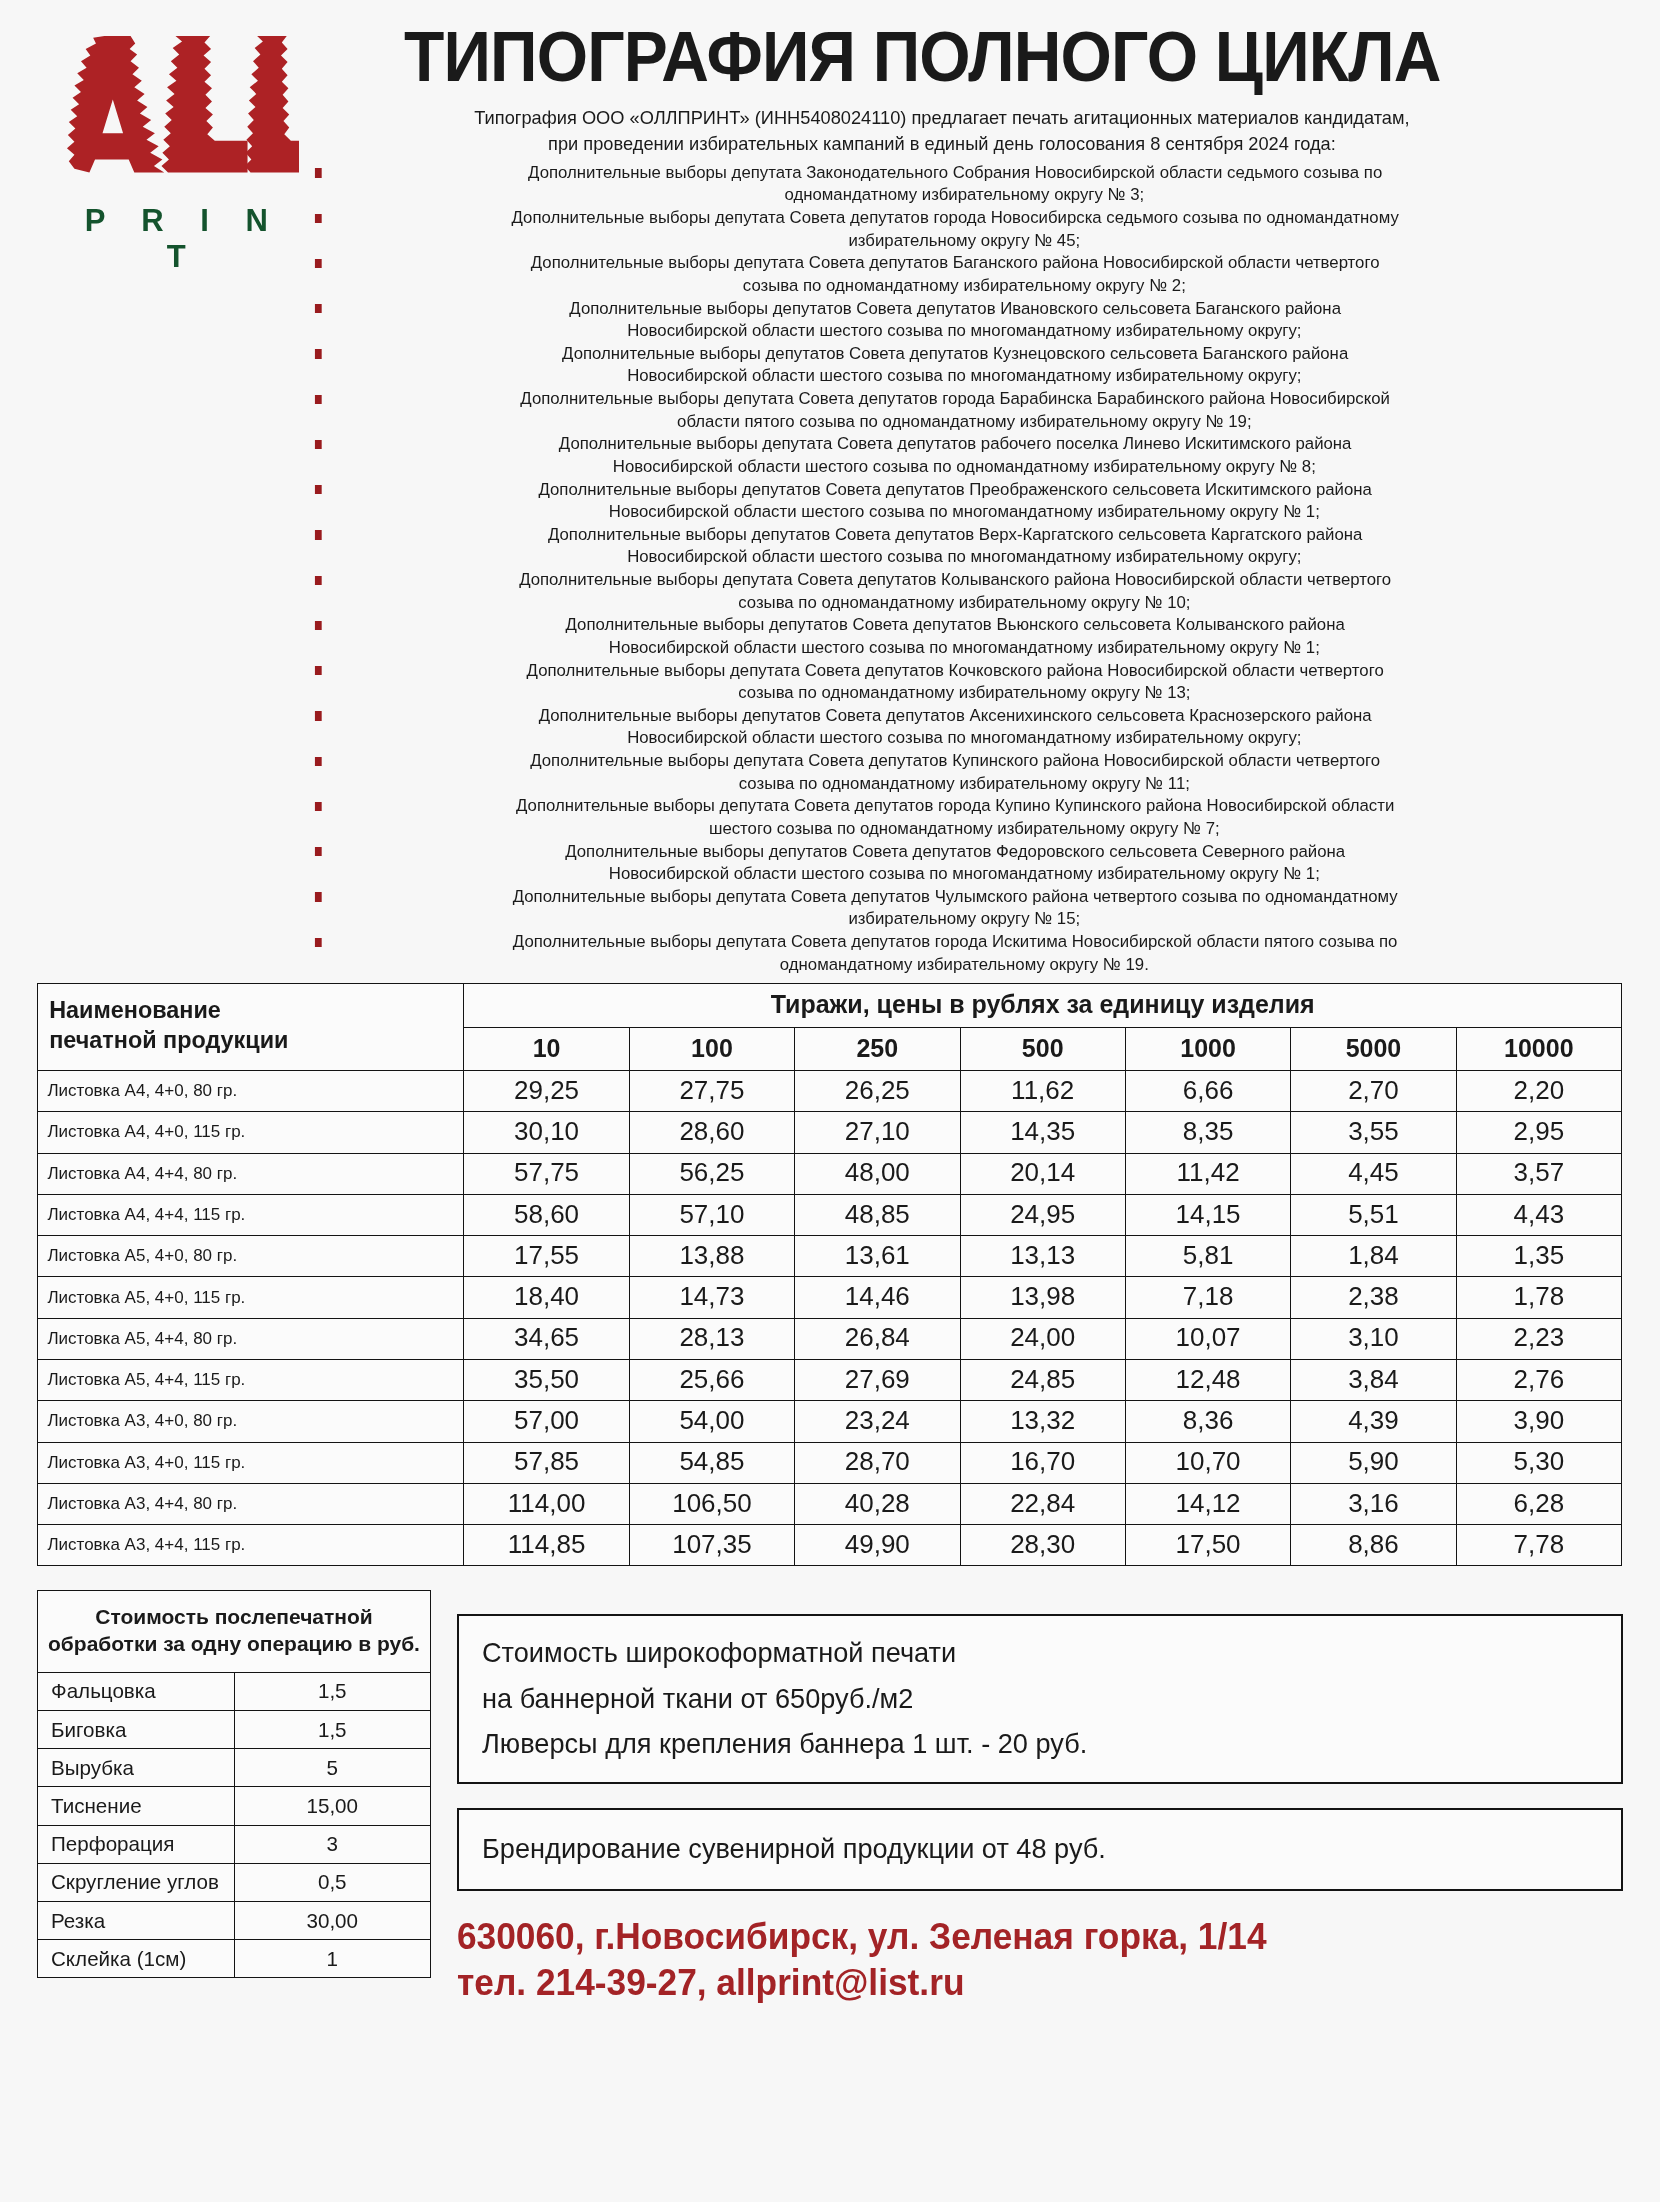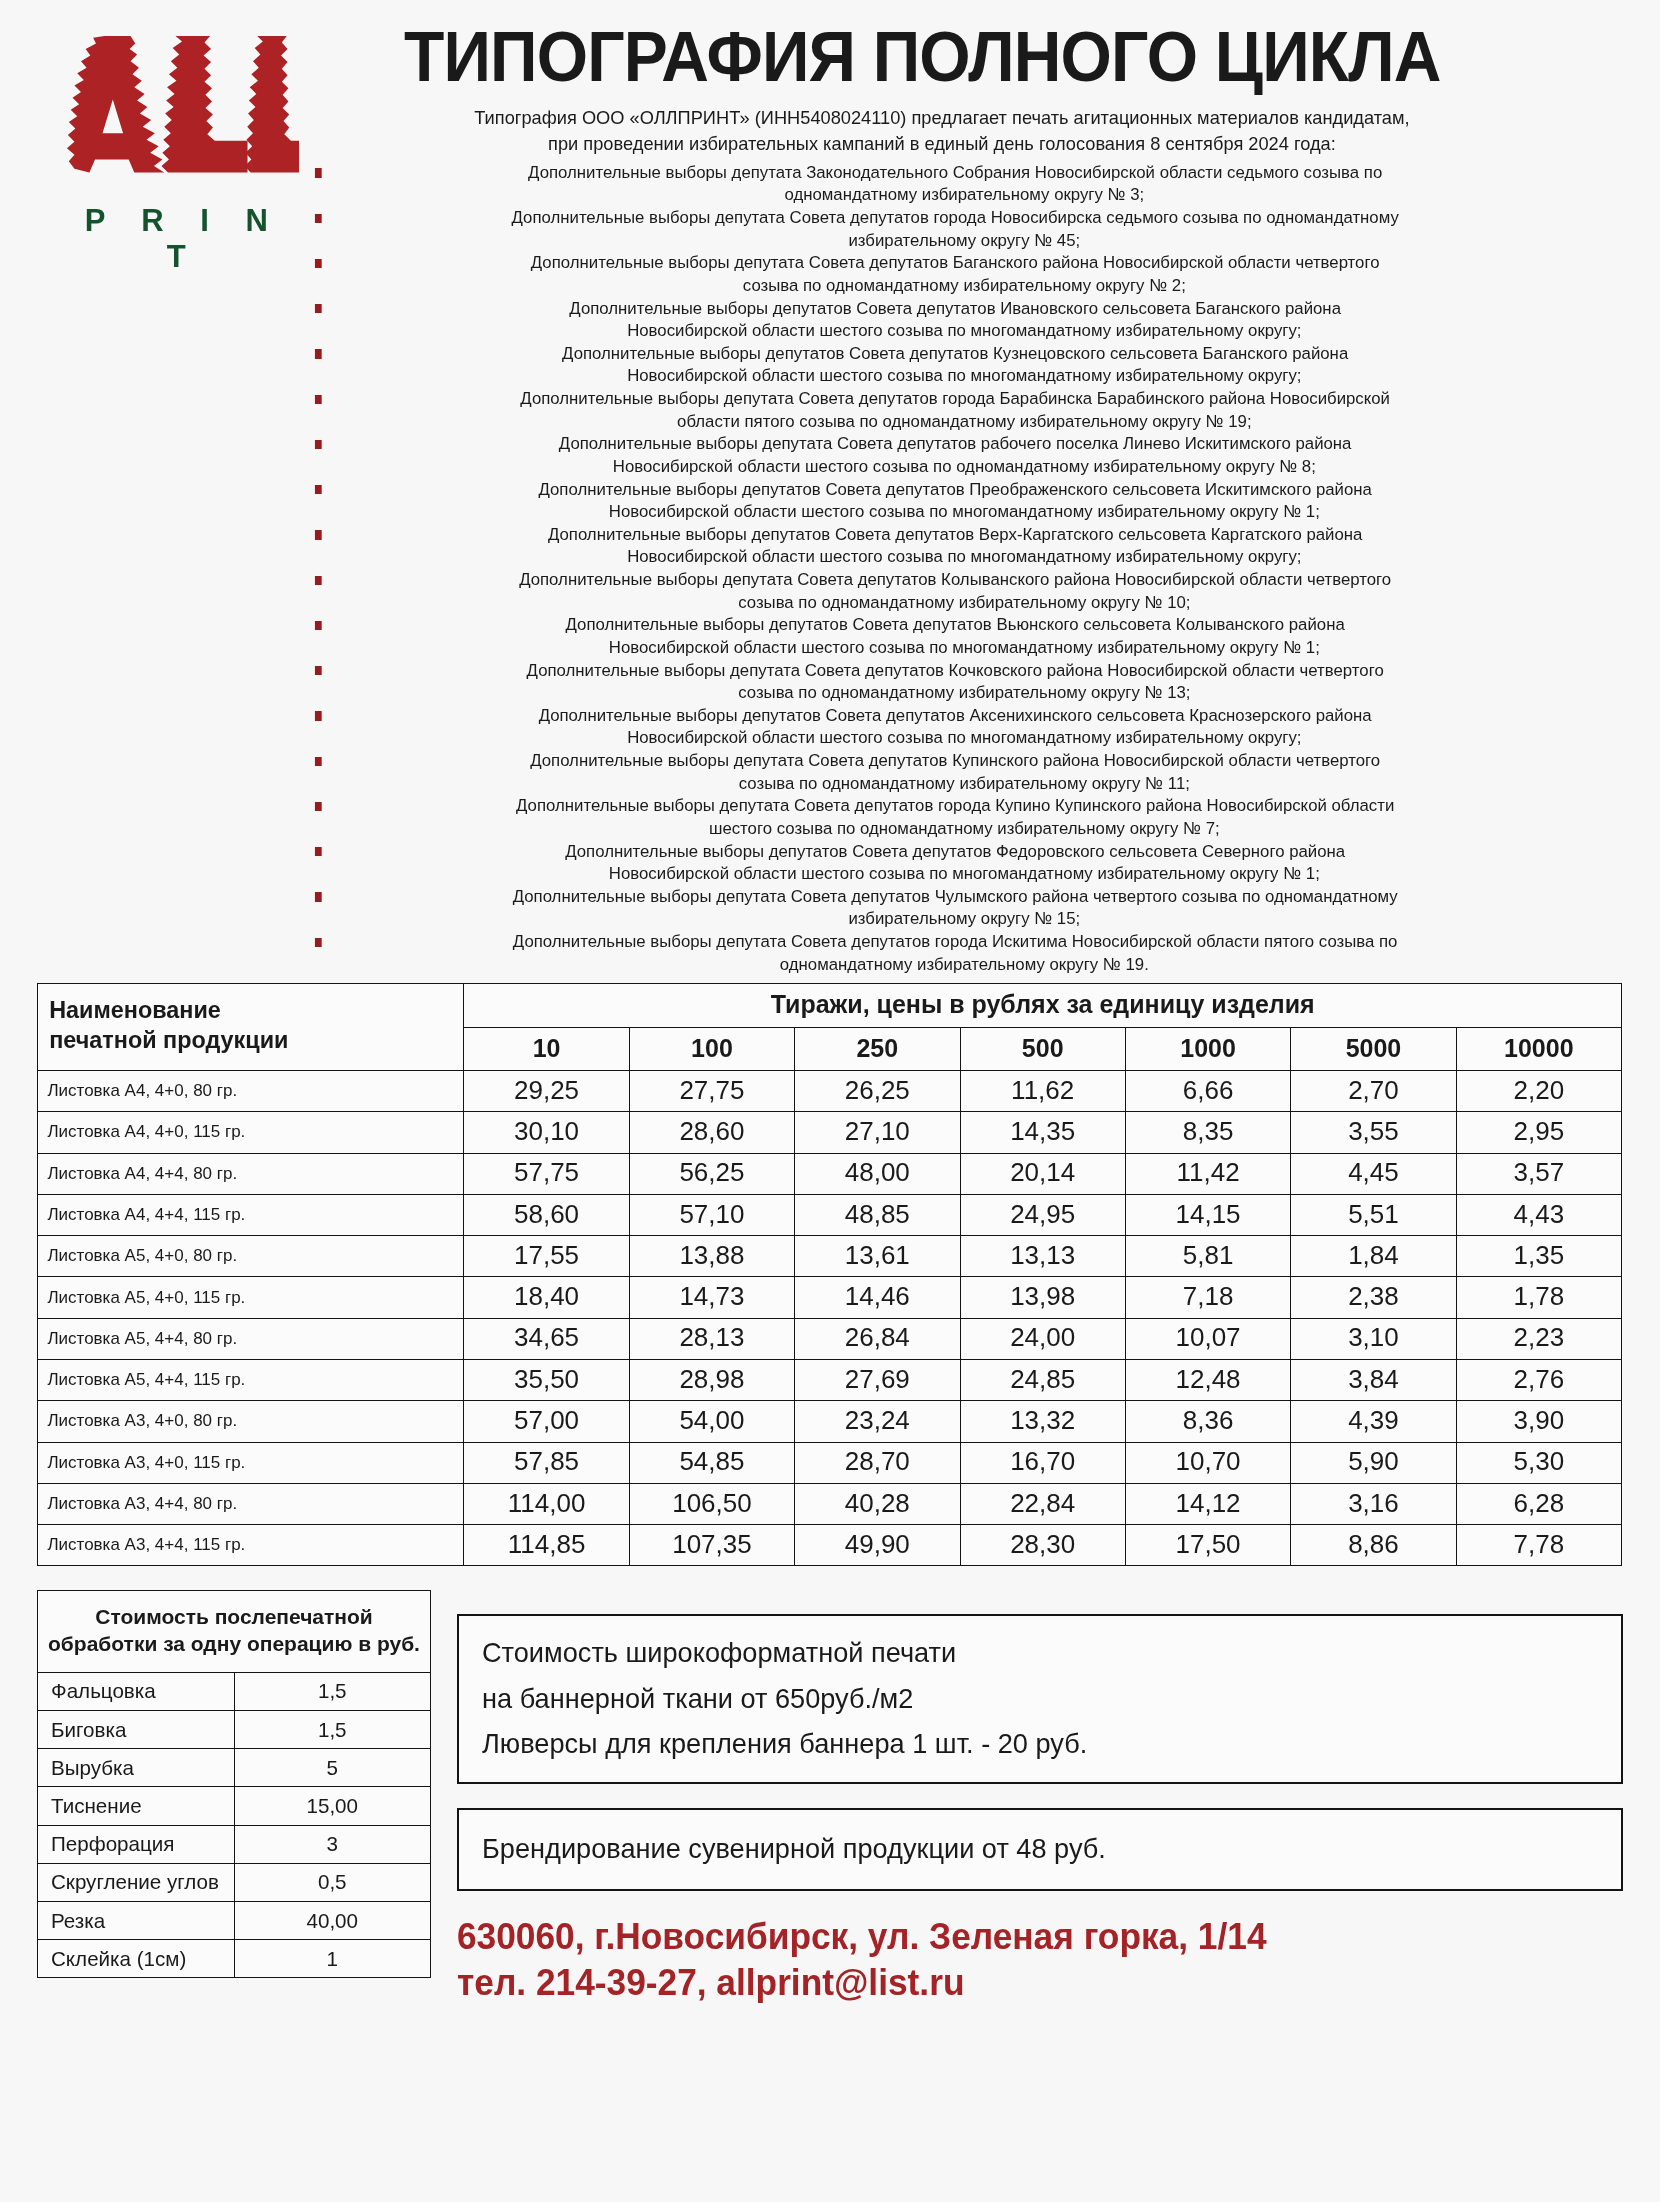--- a/index.html
+++ b/index.html
@@ -337,21 +337,21 @@
           <td class="val">28,13</td>
           <td class="val">26,84</td>
           <td class="val">24,00</td>
           <td class="val">10,07</td>
           <td class="val">3,10</td>
           <td class="val">2,23</td>
         </tr>
         <tr>
           <td class="rowname">Листовка А5, 4+4, 115 гр.</td>
           <td class="val">35,50</td>
-          <td class="val">28,98</td>
+          <td class="val">25,66</td>
           <td class="val">27,69</td>
           <td class="val">24,85</td>
           <td class="val">12,48</td>
           <td class="val">3,84</td>
           <td class="val">2,76</td>
         </tr>
         <tr>
           <td class="rowname">Листовка А3, 4+0, 80 гр.</td>
           <td class="val">57,00</td>
           <td class="val">54,00</td>
@@ -426,21 +426,21 @@
         <tr>
           <td class="op">Перфорация</td>
           <td class="opval">3</td>
         </tr>
         <tr>
           <td class="op">Скругление углов</td>
           <td class="opval">0,5</td>
         </tr>
         <tr>
           <td class="op">Резка</td>
-          <td class="opval">40,00</td>
+          <td class="opval">30,00</td>
         </tr>
         <tr>
           <td class="op">Склейка (1см)</td>
           <td class="opval">1</td>
         </tr>
       </tbody>
   </table>
 
   <div class="right-col">
     <div class="box wide-format">

